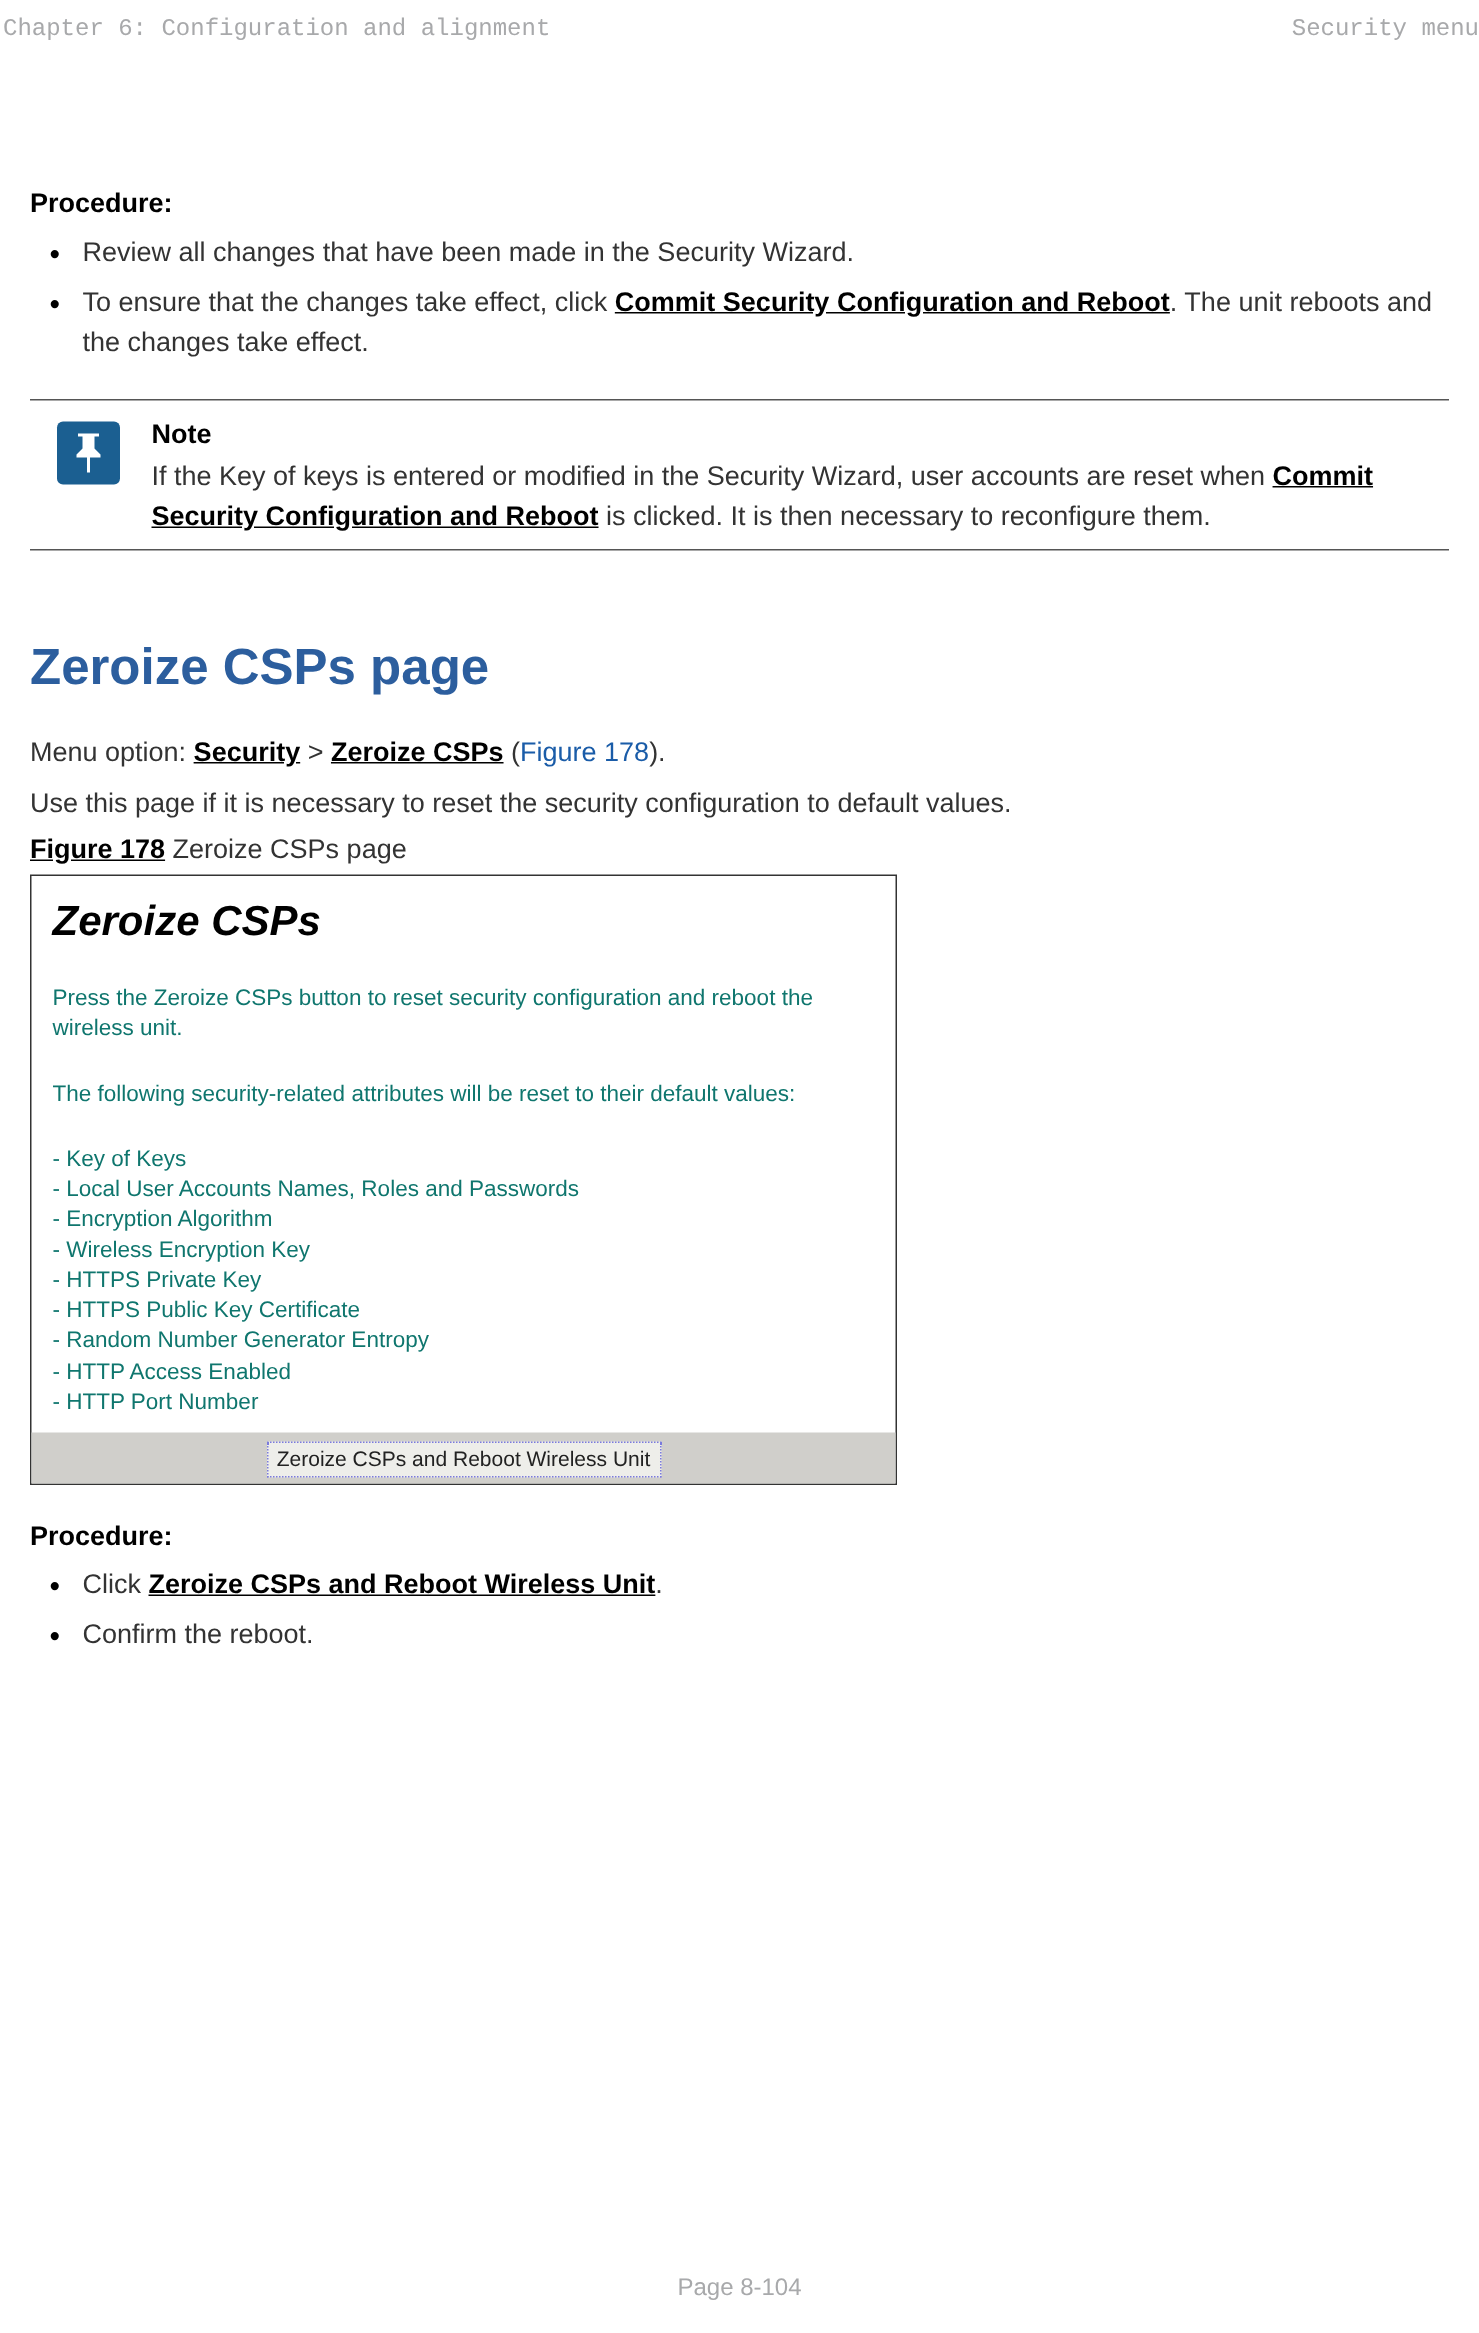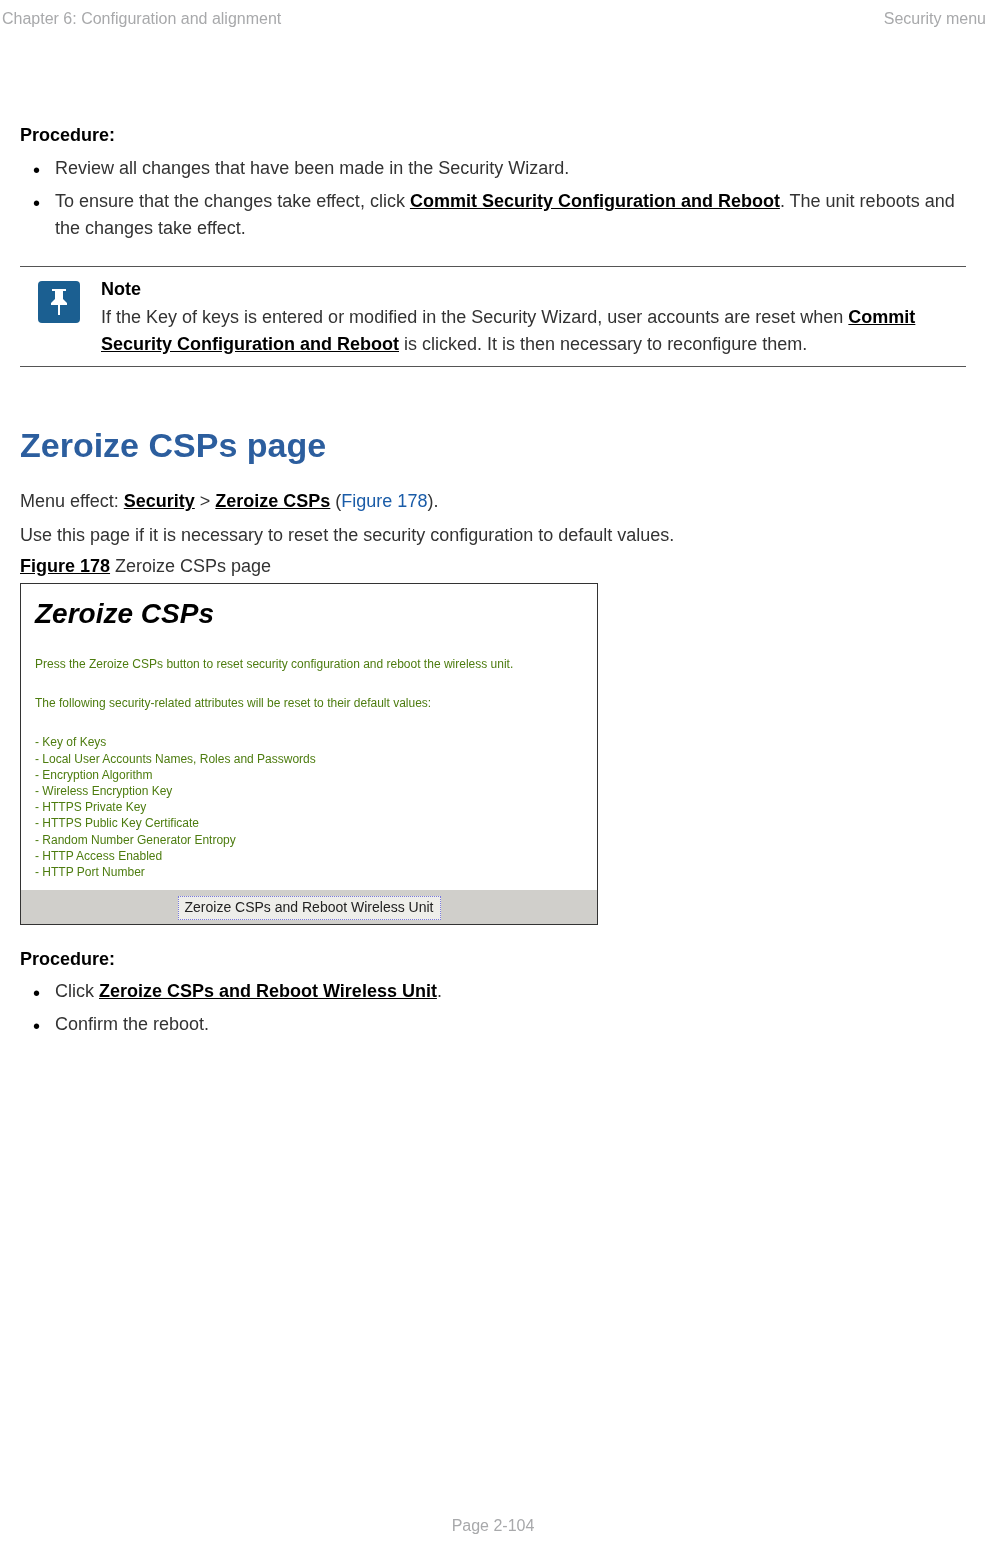--- a/index.html
+++ b/index.html
@@ -16,20 +16,21 @@
       color: #333;
       font-size: 18px;
       line-height: 1.4;
     }
     .header {
       display: flex;
       justify-content: space-between;
       padding: 8px 0 8px 0;
       color: #a8a9ab;
       font-size: 16px;
+      font-family: Liberation Mono, monospace;
     }
     .header-left {
       padding-left: 2px;
     }
     .header-right {
       padding-right: 0;
     }
     .content {
       padding: 0 20px;
       margin-top: 85px;
@@ -128,22 +129,22 @@
     }
     .figure-title {
       font-family: Arial, sans-serif;
       font-weight: bold;
       font-style: italic;
       font-size: 28px;
       color: #000;
       margin-bottom: 12px;
     }
     .figure-text {
-      font-size: 12px;
-      color: #4d7c0f;
+      font-size: 15px;
+      color: #0f766e;
       line-height: 1.35;
       margin-bottom: 14px;
       margin-top: 23px;
     }
     .figure-button-bar {
       background: #d0cfcb;
       margin: 10px -14px 0 -14px;
       padding: 4px 0;
       text-align: center;
     }
@@ -202,21 +203,21 @@
       <div class="note-text">
         <span>If the Key of keys is entered or modified in the Security Wizard, user accounts are reset when </span><span class="inline-bold">Commit Security Configuration and Reboot</span><span> is clicked. It is then necessary to reconfigure them.</span>
       </div>
     </div>
   </div>
   <hr class="hr" style="margin-top:0">
 
   <div class="section-heading">Zeroize CSPs page</div>
 
   <div class="menu-option">
-    <span>Menu effect: </span><span class="inline-bold">Security</span><span> &gt; </span><span class="inline-bold">Zeroize CSPs</span><span> (</span><span class="link-text">Figure 178</span><span>).</span>
+    <span>Menu option: </span><span class="inline-bold">Security</span><span> &gt; </span><span class="inline-bold">Zeroize CSPs</span><span> (</span><span class="link-text">Figure 178</span><span>).</span>
   </div>
   <div>Use this page if it is necessary to reset the security configuration to default values.</div>
 
   <div class="figure-caption">
     <span class="inline-bold">Figure 178</span><span>  Zeroize CSPs page</span>
   </div>
 
   <div class="figure-box">
     <div class="figure-title">Zeroize CSPs</div>
     <div class="figure-text">Press the Zeroize CSPs button to reset security configuration and reboot the wireless unit.</div>
@@ -244,13 +245,13 @@
         <span>Click </span><span class="inline-bold">Zeroize CSPs and Reboot Wireless Unit</span><span>.</span>
       </li>
       <li>
         <span>Confirm the reboot.</span>
       </li>
     </ul>
   </div>
 
 </div>
 
-<div class="page-footer">Page 2-104</div>
+<div class="page-footer">Page 8-104</div>
 
 </body></html>

